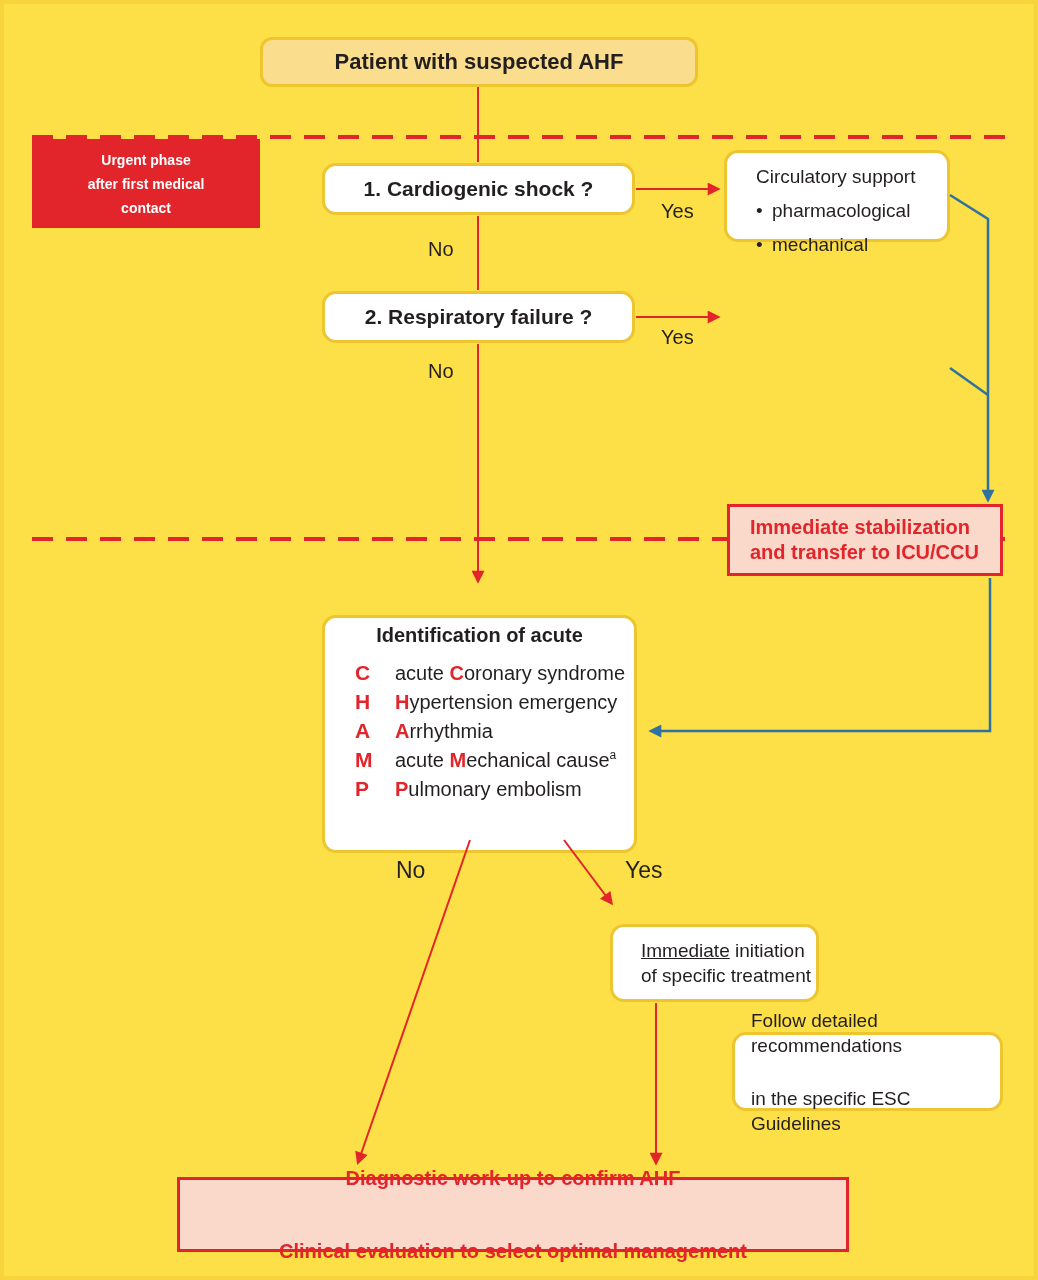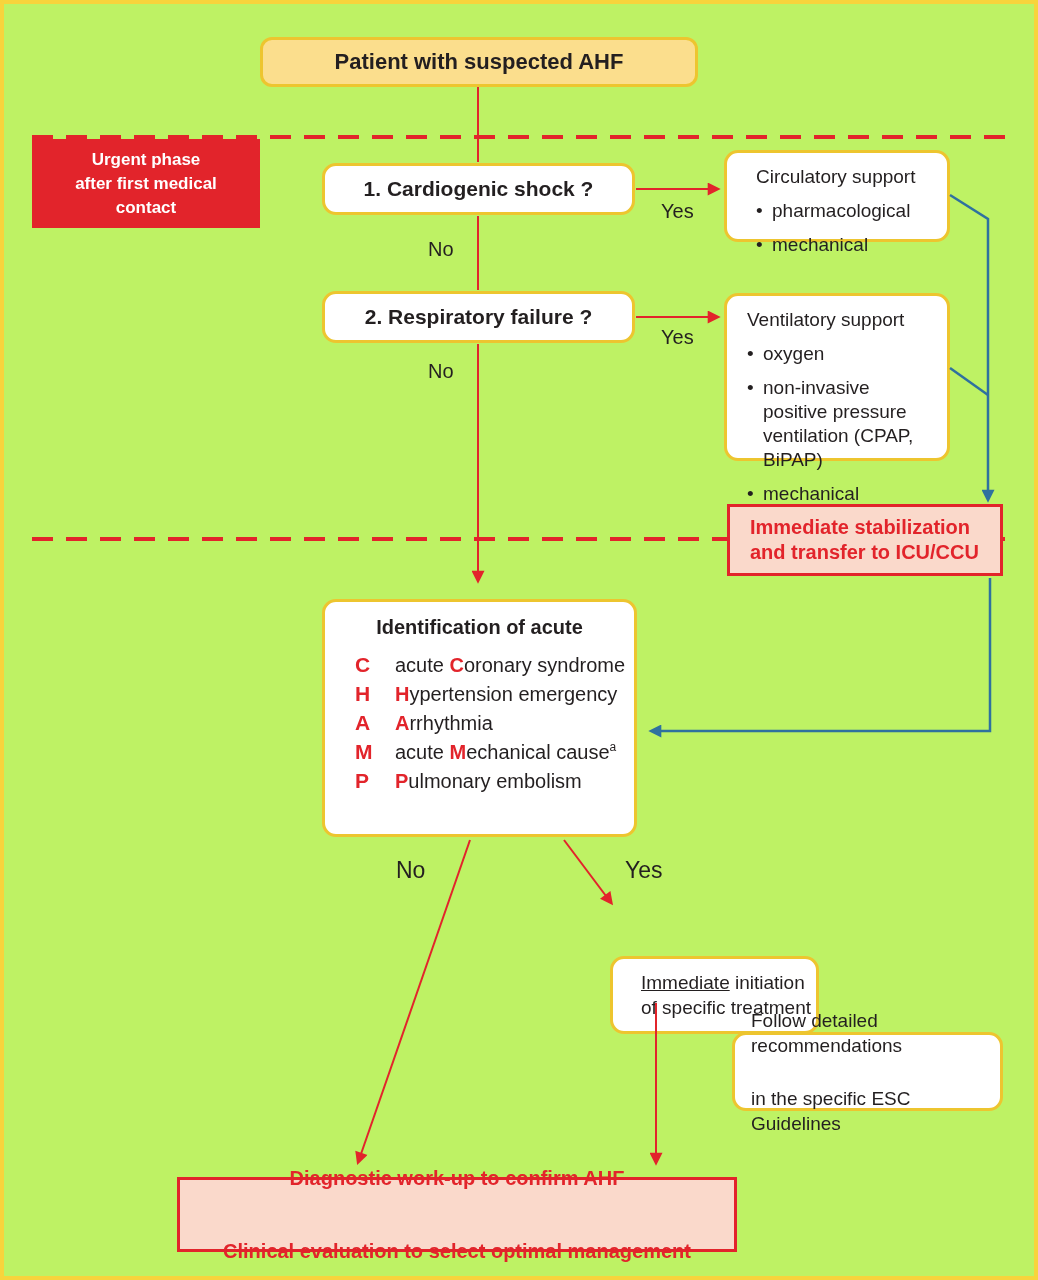--- a/index.html
+++ b/index.html
@@ -1,19 +1,19 @@
 <!DOCTYPE html>
 <html><head>
 <meta charset="utf-8">
 <style>
   html,body{margin:0;padding:0;background:#fff;}
   #canvas{
     position:relative;
     width:1038px;height:1280px;
-    background:#bef264;
+    background:#fde047;
     border:4px solid #F7D43C;
     box-sizing:border-box;
     font-family:"Liberation Sans", sans-serif;
     color:#231F20;
     overflow:hidden;
   }
   .abs{position:absolute;}
   svg.layer{position:absolute;left:0;top:0;width:1038px;height:1280px;pointer-events:none;}
   #dash-layer{z-index:0;}
   #node-layer{z-index:1;}
@@ -29,21 +29,21 @@
   .titlebox{
     background:#FBDE8D;
     border:3px solid #EDC52F;
     border-radius:12px;
     box-sizing:border-box;
     display:flex;align-items:center;justify-content:center;
     font-weight:bold;font-size:22px;color:#231F20;
   }
   .redphase{
     background:#E2242B;color:#fff;font-weight:bold;
-    font-size:17px;line-height:24px;text-align:center;
+    font-size:14px;line-height:24px;text-align:center;
     display:flex;align-items:center;justify-content:center;
     box-sizing:border-box;padding:6px 10px;
   }
   .decision{
     display:flex;align-items:center;justify-content:center;
     font-weight:bold;font-size:21px;
   }
   .yn{
     font-size:20px;color:#231F20;
   }
@@ -61,21 +61,21 @@
   }
   .pinkbox{
     background:#FAD9CB;border:3px solid #E2242B;box-sizing:border-box;
     color:#E2242B;font-weight:bold;
   }
   #stab-box{
     font-size:20px;line-height:25px;
     display:flex;flex-direction:column;justify-content:center;
     padding-left:20px;
   }
-  #champ-box{padding-top:12px;}
+  #champ-box{padding-top:4px;margin-top:16px;}
   .champ-title{
     text-align:center;font-weight:bold;font-size:20px;line-height:26px;
   }
   .champ-rows{margin-top:13px;}
   .champ-row{
     display:flex;align-items:baseline;height:29px;padding-left:30px;
     font-size:20px;
   }
   .champ-letter{
     width:40px;color:#E2242B;font-weight:bold;font-size:21px;flex:none;
@@ -133,28 +133,20 @@
         <li>mechanical</li>
       </ul>
     </div>
 
     <div class="abs ybox decision" style="left:318px;top:287px;width:313px;height:52px;">
       <span>2. Respiratory failure ?</span>
     </div>
     <div class="abs yn" style="left:657px;top:322px;">Yes</div>
     <div class="abs yn" style="left:424px;top:356px;">No</div>
 
-    <div class="abs ybox supportbox" style="left:720px;top:289px;width:226px;height:168px;">
-      <div>Ventilatory support</div>
-      <ul class="bullets">
-        <li>oxygen</li>
-        <li>non-invasive positive pressure ventilation (CPAP, BiPAP)</li>
-        <li>mechanical ventilation</li>
-      </ul>
-    </div>
 
     <div class="abs pinkbox" id="stab-box" style="left:723px;top:500px;width:276px;height:72px;">
       <div>Immediate stabilization</div>
       <div>and transfer to ICU/CCU</div>
     </div>
 
 
     <div class="abs ybox" id="champ-box" style="left:318px;top:595px;width:315px;height:238px;">
       <div class="champ-title">
         <div>Identification of acute</div>
@@ -179,31 +171,31 @@
         <div class="champ-row">
           <span class="champ-letter">P</span>
           <span><span></span><span class="champ-cap">P</span><span>ulmonary embolism</span><sup></sup></span>
         </div>
       </div>
     </div>
 
     <div class="abs yn-big" style="left:392px;top:853px;">No</div>
     <div class="abs yn-big" style="left:621px;top:853px;">Yes</div>
 
-    <div class="abs ybox" id="init-box" style="left:606px;top:920px;width:209px;height:78px;margin-top:32px;">
+    <div class="abs ybox" id="init-box" style="left:606px;top:920px;width:209px;height:78px;">
       <div><span class="u">Immediate</span><span> initiation</span></div>
       <div>of specific treatment</div>
     </div>
 
     <div class="abs ybox" id="guide-box" style="left:728px;top:1028px;width:271px;height:79px;gap:28px;">
       <div>Follow detailed recommendations</div>
       <div>in the specific ESC Guidelines</div>
     </div>
 
-    <div class="abs pinkbox" id="diag-box" style="left:173px;top:1173px;width:560px;height:75px;gap:48px;">
+    <div class="abs pinkbox" id="diag-box" style="left:173px;top:1173px;width:672px;height:75px;gap:48px;">
       <div>Diagnostic work-up to confirm AHF</div>
       <div>Clinical evaluation to select optimal management</div>
     </div>
 
   </div>
 
   <svg class="layer" id="arrow-layer">
     <defs>
       <marker id="ar" markerUnits="userSpaceOnUse" viewBox="0 0 10 10" refX="1" refY="5" markerWidth="14" markerHeight="13" orient="auto">
         <path d="M0,0 L10,5 L0,10 Z" fill="#E2242B"></path>

